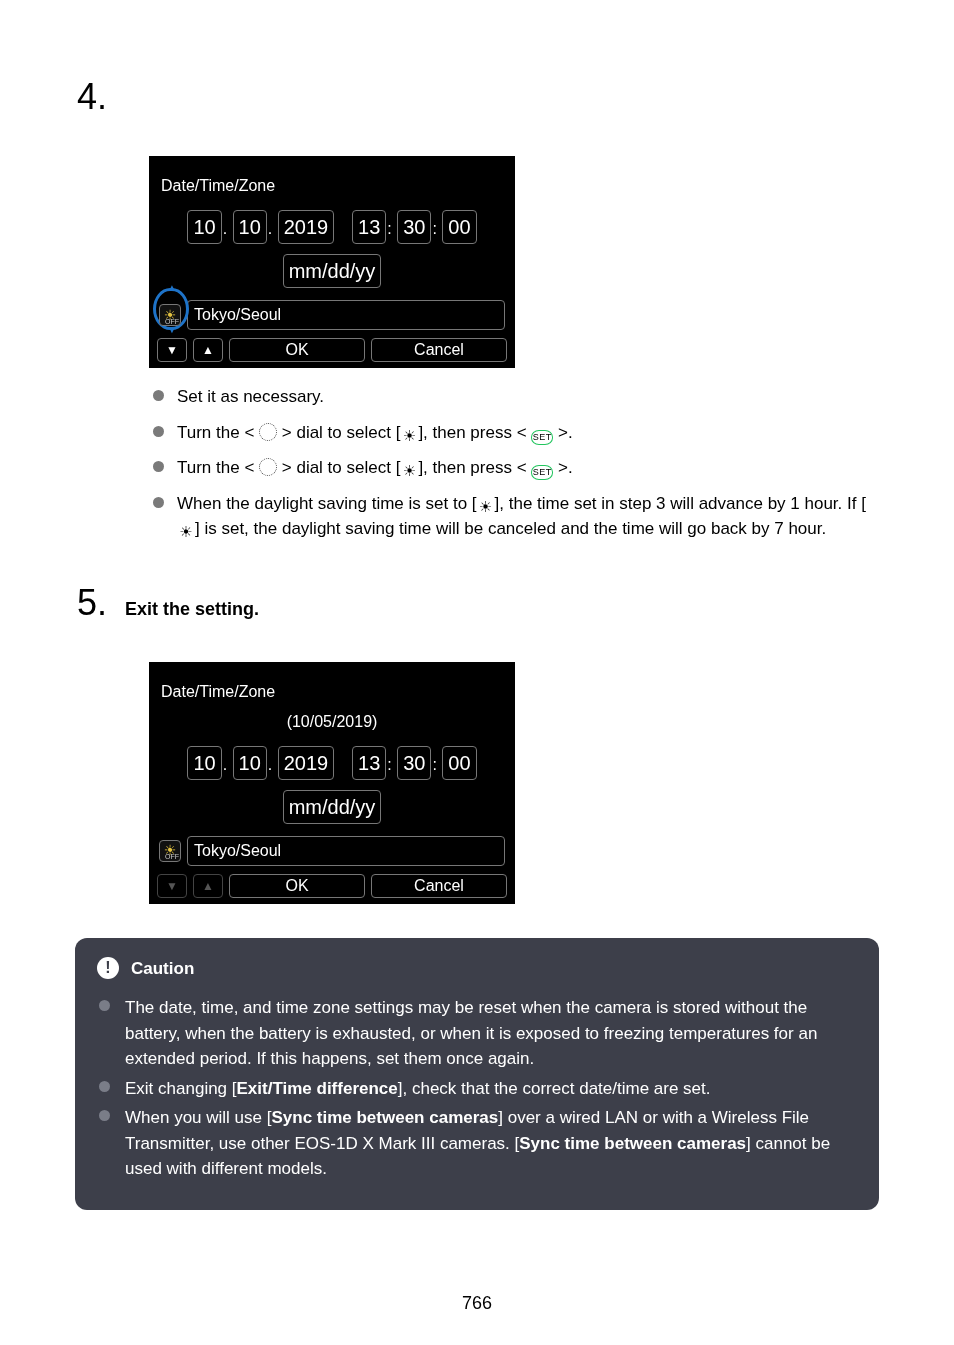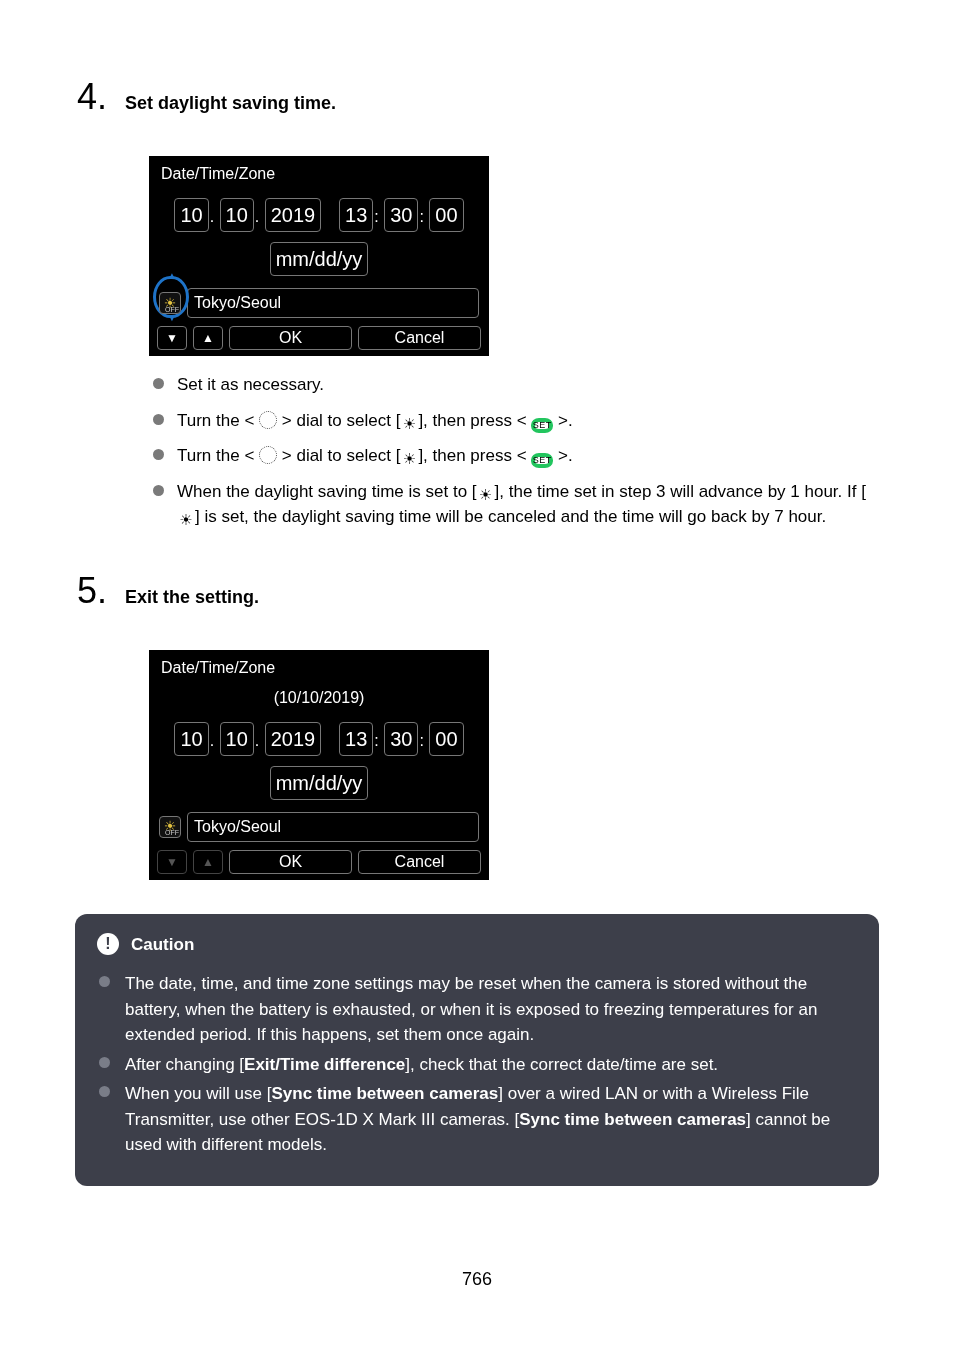--- a/index.html
+++ b/index.html
@@ -29,26 +29,26 @@
       font-weight: bold;
       font-size: 18px;
     }
     .step-content {
       margin-left: 74px;
       margin-bottom: 34px;
     }
 
     
     .camera-screen {
-      width: 340px;
+      width: 366px;
       background: #000;
       color: #fff;
       font-size: 16px;
       font-family: Arial, sans-serif;
-      padding: 4px 8px 6px 8px;
+      padding: 16px 8px 6px 8px;
       margin-bottom: 16px;
       margin-top: 32px;
     }
     .cs-title {
       padding: 2px 4px 6px 4px;
     }
     .cs-subtitle {
       text-align: center;
       padding-bottom: 6px;
     }
@@ -177,21 +177,21 @@
     .dial-icon {
       width:18px;height:18px;
       border:1.5px dotted #444;
       border-radius:50%;
       display:inline-block;
       vertical-align:-3px;
     }
     .set-icon {
       display:inline-flex;
       width:22px;height:15px;
-      border:4px solid #22c55e;
+      border:1px solid #22c55e;
       border-radius:8px/7px;
       font-size:9px;
       align-items:center;
       justify-content:center;
       vertical-align:-2px;
       letter-spacing:0.5px;
     }
     .sun-on-icon, .sun-off-icon {
       font-size:15px;
     }
@@ -244,21 +244,20 @@
       font-size: 18px;
       margin-top: 80px;
       color: #000;
     }
   </style>
 </head>
 <body>
 
 <div class="step-row">
   <div class="step-num">4.</div>
-  <div class="step-heading">Set daylight saving time.</div>
 </div>
 <div class="step-content">
 
   <div class="camera-screen">
     <div class="cs-title">Date/Time/Zone</div>
     <div class="cs-date-row">
       <span class="cs-val">10</span><span class="cs-sep">.</span>
       <span class="cs-val">10</span><span class="cs-sep">.</span>
       <span class="cs-val">2019</span>
       &nbsp;&nbsp;
@@ -305,21 +304,21 @@
 </div>
 
 <div class="step-row">
   <div class="step-num">5.</div>
   <div class="step-heading">Exit the setting.</div>
 </div>
 <div class="step-content">
 
   <div class="camera-screen">
     <div class="cs-title">Date/Time/Zone</div>
-    <div class="cs-subtitle">(10/10/2019)</div>
+    <div class="cs-subtitle">(10/05/2019)</div>
     <div class="cs-date-row">
       <span class="cs-val">10</span><span class="cs-sep">.</span>
       <span class="cs-val">10</span><span class="cs-sep">.</span>
       <span class="cs-val">2019</span>
       &nbsp;&nbsp;
       <span class="cs-val">13</span><span class="cs-sep">:</span>
       <span class="cs-val">30</span><span class="cs-sep">:</span>
       <span class="cs-val">00</span>
     </div>
     <div class="cs-fmt-row">
@@ -345,21 +344,21 @@
 <div class="caution-box">
   <div class="caution-head">
     <span class="caution-bang">!</span>
     <span>Caution</span>
   </div>
   <ul class="caution-list">
     <li>
       <span>The date, time, and time zone settings may be reset when the camera is stored without the battery, when the battery is exhausted, or when it is exposed to freezing temperatures for an extended period. If this happens, set them once again.</span>
     </li>
     <li>
-      <span>After changing [</span><span class="boldinline">Exit/Time difference</span><span>], check that the correct date/time are set.</span>
+      <span>Exit changing [</span><span class="boldinline">Exit/Time difference</span><span>], check that the correct date/time are set.</span>
     </li>
     <li>
       <span>When you will use [</span><span class="boldinline">Sync time between cameras</span><span>] over a wired LAN or with a Wireless File Transmitter, use other EOS-1D X Mark III cameras. [</span><span class="boldinline">Sync time between cameras</span><span>] cannot be used with different models.</span>
     </li>
   </ul>
 </div>
 
 <div class="page-num">766</div>
 
 </body></html>

